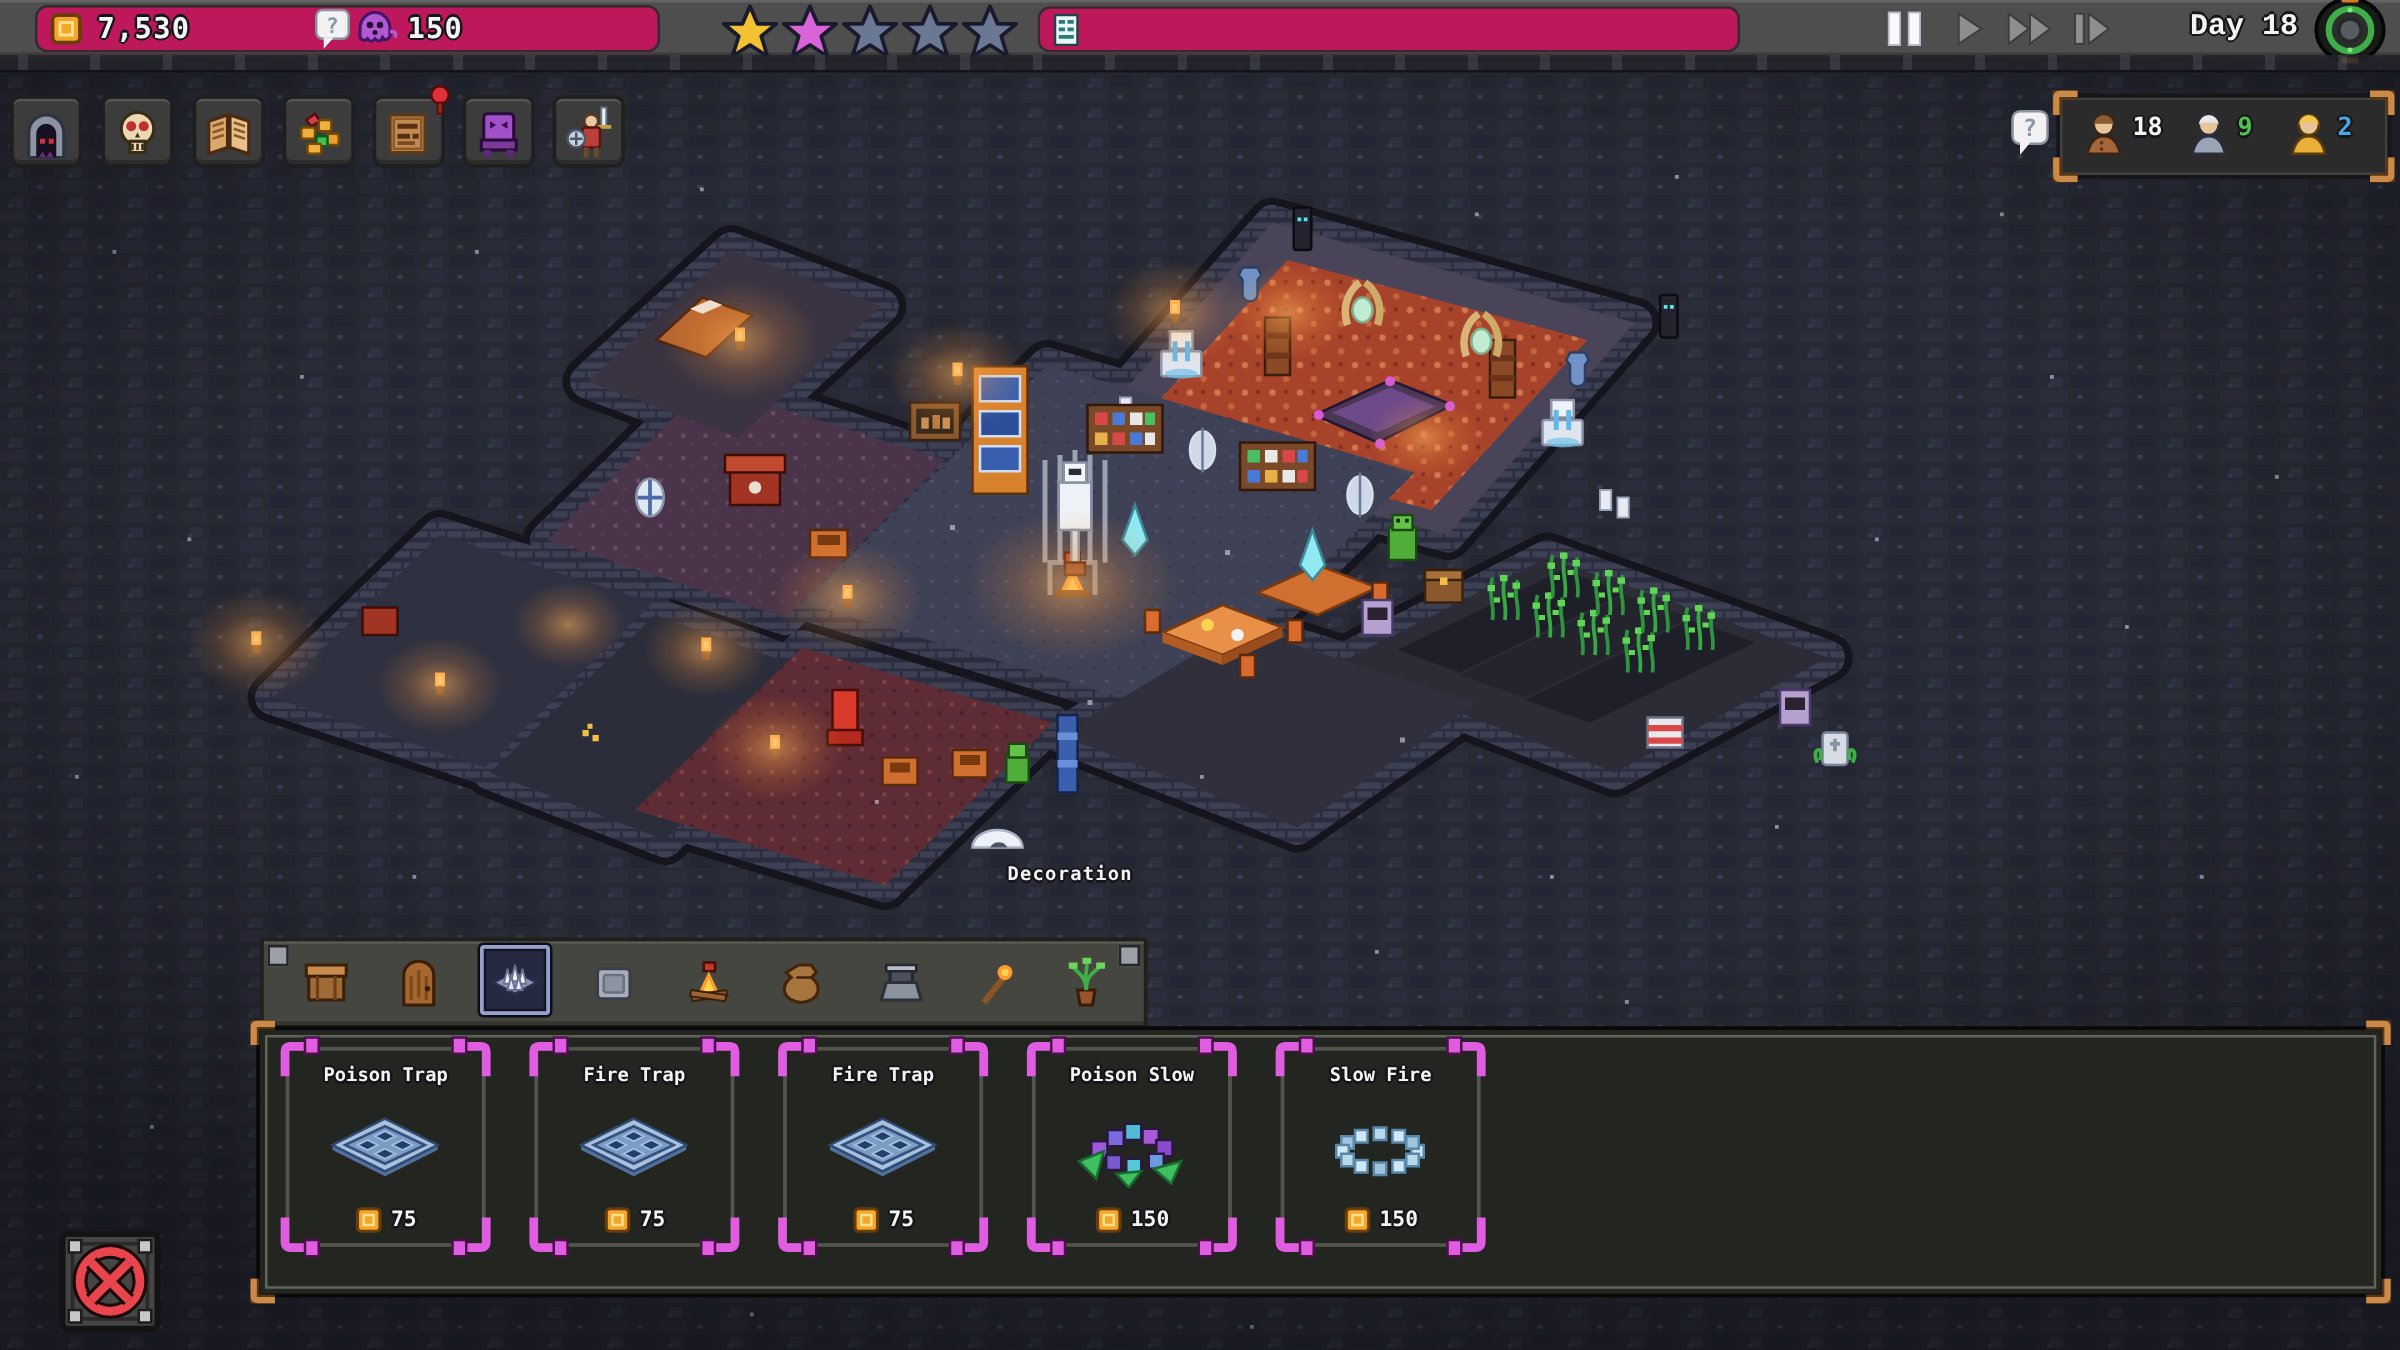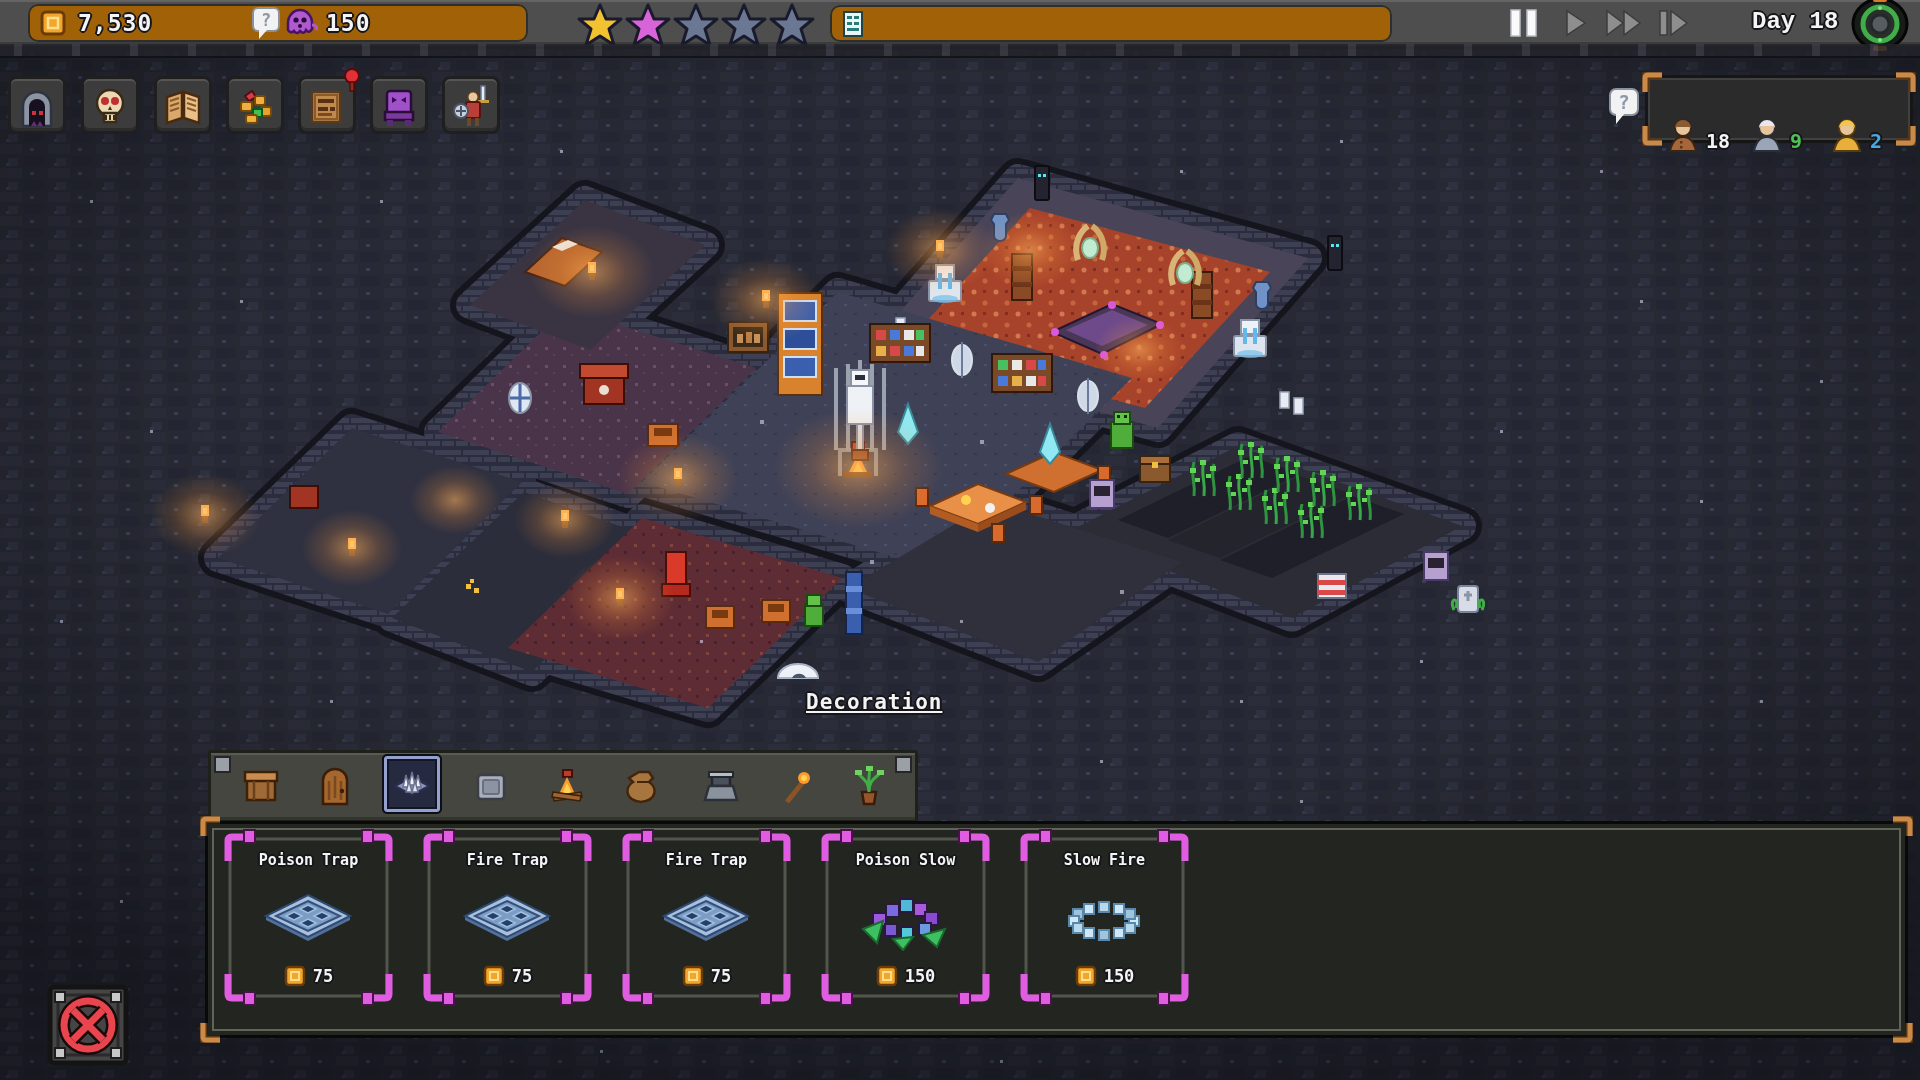--- a/index.html
+++ b/index.html
@@ -10,42 +10,42 @@
     background:radial-gradient(ellipse 70% 60% at 50% 42%, rgba(0,0,0,0) 55%, rgba(0,0,0,.38) 100%);}
   .px{font-family:"DejaVu Sans Mono",monospace;font-weight:bold;color:#f4f4f4;
       text-shadow:-2px 0 0 #15151a,2px 0 0 #15151a,0 -2px 0 #15151a,0 2px 0 #15151a,
                   -1px -1px 0 #15151a,1px 1px 0 #15151a,1px -1px 0 #15151a,-1px 1px 0 #15151a;}
   
   .topbar{position:absolute;left:0;top:0;width:1920px;height:46px;background:#4e4e4e;
           border-bottom:3px solid #1b1b1b;box-shadow:inset 0 2px 0 #646464, inset 0 -4px 0 #3c3c3c;}
   .topnotch{position:absolute;left:0;top:44px;width:1920px;height:12px;opacity:.85;
     background:repeating-linear-gradient(90deg,#23242b 0 14px,#3a3b44 14px 22px,#23242b 22px 58px);
     border-bottom:2px solid #101014;}
-  .pill{position:absolute;background:#a16207;border-radius:10px;box-shadow:inset 0 0 0 2px #2e2e2e;}
+  .pill{position:absolute;background:#be185d;border-radius:10px;box-shadow:inset 0 0 0 2px #2e2e2e;}
   .pill.resources{left:28px;top:4px;width:500px;height:38px;}
   .pill.objectives{left:830px;top:5px;width:562px;height:37px;}
   .res-ico{position:absolute;top:6px;}
   .res-num{position:absolute;top:6px;font-size:23px;letter-spacing:1px;}
   .stars{position:absolute;left:576px;top:2px;width:240px;height:44px;display:flex;}
   .stars svg{margin-right:1px;}
   .playback{position:absolute;left:1502px;top:8px;width:200px;height:30px;}
   .pb{position:absolute;top:0;background:none;border:none;padding:0;cursor:pointer;}
   .day{position:absolute;left:1752px;top:8px;font-size:24px;font-family:Liberation Mono, monospace;}
   .emblem{position:absolute;left:1851px;top:-3px;}
   
   .toolbar{position:absolute;left:8px;top:76px;height:60px;}
   .tbtn{position:absolute;top:0;width:58px;height:58px;background:#3c3c3c;border:3px solid #1f1f1f;
         border-radius:8px;box-shadow:inset 0 2px 0 #555,inset 0 -3px 0 #2c2c2c;padding:0;cursor:pointer;}
   .tbtn svg{display:block;margin:3px auto 0;}
   .badge{position:absolute;right:-8px;top:-14px;}
   
   .popq{position:absolute;left:1607px;top:86px;}
   .poppanel{position:absolute;left:1645px;top:75px;width:262px;height:62px;background:#2b2b2b;
             border:3px solid #161616;border-radius:4px;box-shadow:inset 0 0 0 2px #414141;}
-  .popunit{position:absolute;top:11px;display:flex;align-items:flex-end;margin-top:28px;}
+  .popunit{position:absolute;top:11px;display:flex;align-items:flex-start;}
   .cnt{font-size:20px;margin-left:6px;}
   .cnt.green{color:#4fc052;} .cnt.blue{color:#4aa8e0;}
   .cc{position:absolute;width:22px;height:22px;pointer-events:none;}
   
   .tabbar{position:absolute;left:208px;top:750px;width:704px;height:67px;background:#45463f;
           border:3px solid #1e201a;border-radius:3px;box-shadow:inset 0 2px 0 #5a5b52,inset 0 -3px 0 #34352f;}
   .cap{position:absolute;top:3px;width:13px;height:13px;background:#9aa0a6;border:2px solid #26262a;}
   .tab{position:absolute;top:6px;width:56px;height:52px;background:none;border:none;padding:0;cursor:pointer;}
   .tab.sel{background:#252a40;border:3px solid #96a0cc;outline:2px solid #0c0e18;border-radius:3px;
            top:3px;height:56px;box-shadow:inset 0 0 0 2px #121624;}
@@ -53,21 +53,21 @@
   
   .panel{position:absolute;left:205px;top:821px;width:1697px;height:211px;background:#232520;
          border:3px solid #090909;}
   .panel .inner{position:absolute;inset:4px;border:2px solid #62645a;}
   .card{position:absolute;top:829px;width:177px;height:177px;cursor:pointer;}
   .cardframe{position:absolute;left:0;top:0;}
   .cardtitle{position:absolute;left:0;top:22px;width:177px;text-align:center;font-size:15px;}
   .cardicon{position:absolute;left:40px;top:58px;width:96px;height:64px;}
   .cardprice{position:absolute;left:0;top:136px;width:177px;display:flex;justify-content:center;align-items:center;gap:7px;}
   .cardprice .px{font-size:17px;}
-  .tooltip{position:absolute;left:806px;top:690px;font-size:21px;letter-spacing:1px;text-decoration:underline;}
+  .tooltip{position:absolute;left:806px;top:690px;font-size:15px;letter-spacing:1px;}
   .cancelbtn{position:absolute;left:46px;top:983px;width:84px;height:84px;background:none;border:none;padding:0;cursor:pointer;}
 </style>
 </head>
 <body>
 
 <div id="stage">
 
   <svg id="world" width="1920" height="1080" viewBox="0 0 1920 1080">
     <defs>
       <pattern id="rock" width="48" height="24" patternUnits="userSpaceOnUse">

